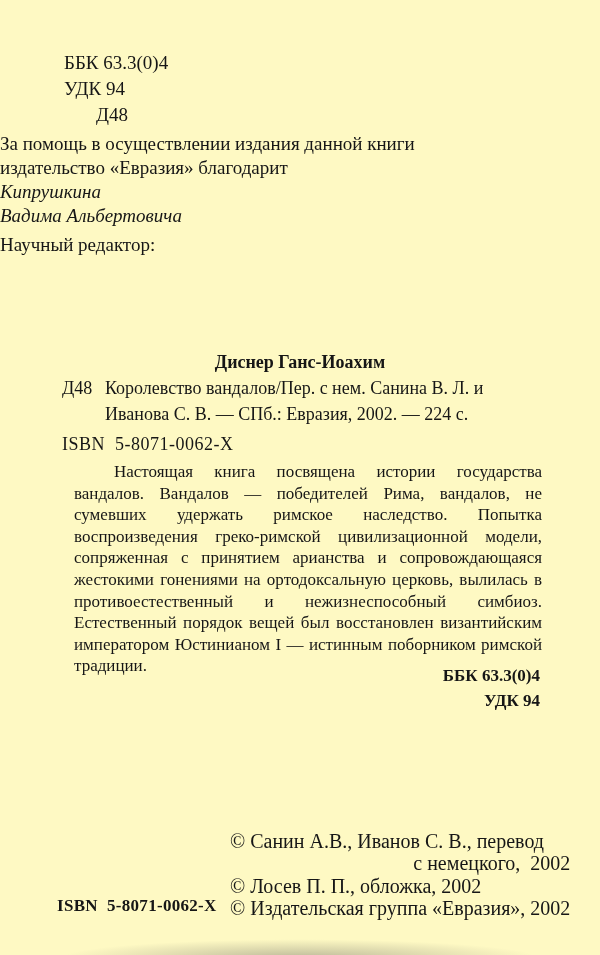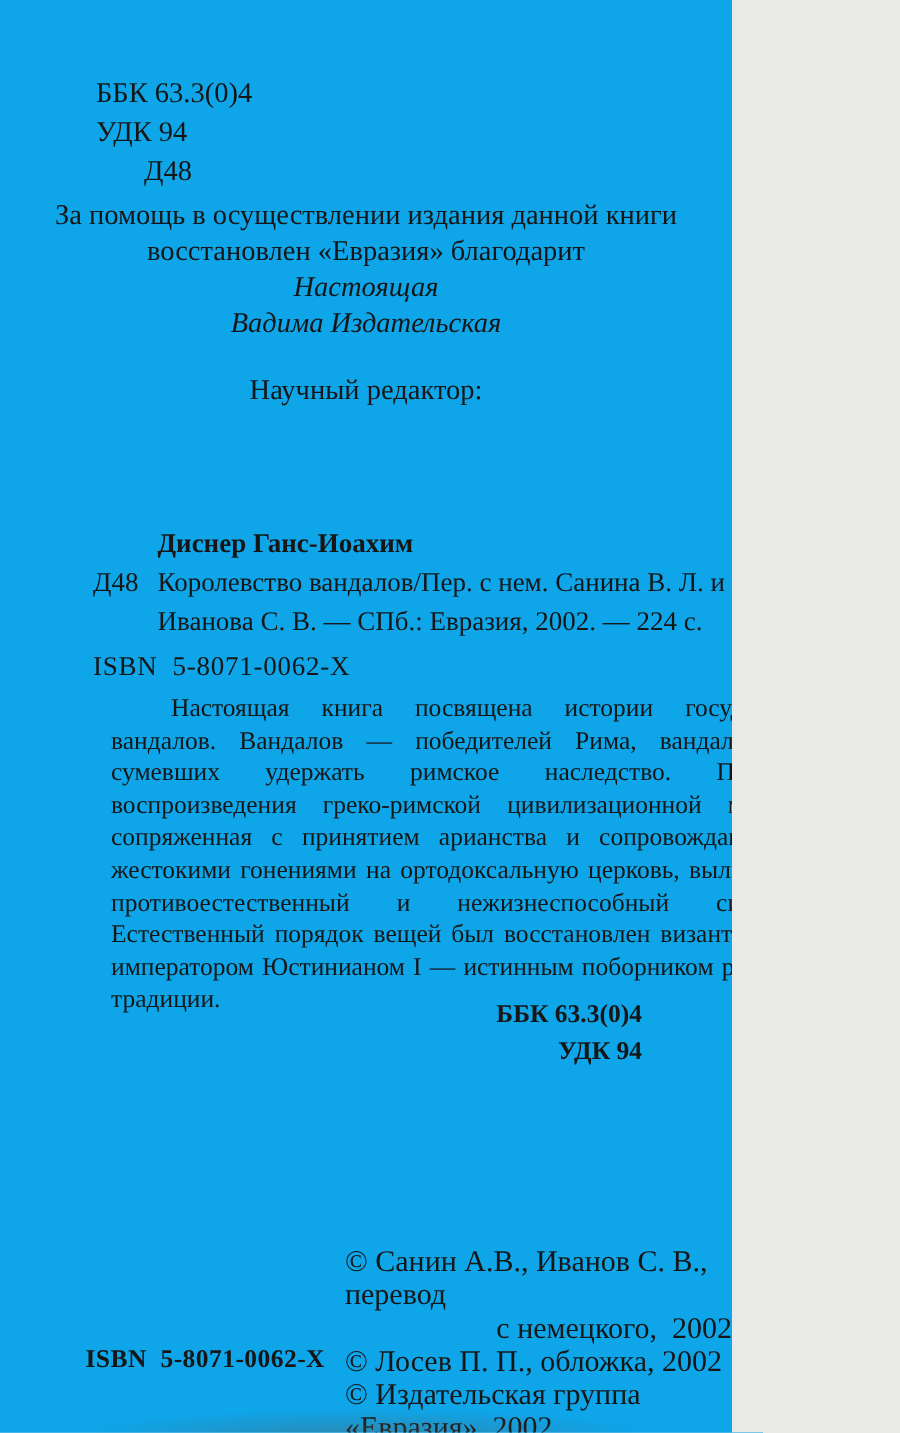--- a/index.html
+++ b/index.html
@@ -3,23 +3,23 @@
 <meta charset="utf-8">
 <style>
   * { margin: 0; padding: 0; box-sizing: border-box; }
   html, body { width: 600px; height: 955px; }
   body {
     font-family: "Liberation Serif", "DejaVu Serif", serif;
     background: #e9e9e7;
   }
   .page {
     position: relative;
-    width: 488px;
+    width: 600px;
     height: 955px;
-    background: #0ea5e9;
+    background: #fef9c3;
     color: #161616;
     overflow: hidden;
   }
   .pre { white-space: pre; }
   .italic { font-style: italic; }
 
   
   .top-codes {
     position: absolute;
     left: 64px;
@@ -28,39 +28,38 @@
     line-height: 26px;
   }
   .code-d48 { margin-left: 32px; }
 
   
   .ack {
     position: absolute;
     left: 0;
     right: 0;
     top: 132px;
-    text-align: center;
     font-size: 19px;
     line-height: 24px;
   }
   .ack .italic { font-size: 19px; }
-  .editor-label { margin-top: 21px; }
+  .editor-label { margin-top: 5px; }
 
   
   .catalog {
     position: absolute;
     left: 0;
     right: 0;
     top: 349px;
     font-size: 18px;
     line-height: 26px;
   }
   .catalog .author {
     font-weight: bold;
-    margin-left: 105px;
+    text-align: center;
   }
   .entry-row { display: flex; }
   .entry-code {
     width: 43px;
     margin-left: 62px;
     flex: 0 0 auto;
   }
   .entry-text { flex: 1 1 auto; }
   .isbn-mid {
     margin-left: 62px;
@@ -128,23 +127,23 @@
 <div class="page">
 
   <div class="top-codes">
     <div>ББК 63.3(0)4</div>
     <div>УДК 94</div>
     <div class="code-d48">Д48</div>
   </div>
 
   <div class="ack">
     <div>За помощь в осуществлении издания данной книги</div>
-    <div>восстановлен «Евразия» благодарит</div>
-    <div class="italic">Настоящая</div>
-    <div class="italic">Вадима Издательская</div>
+    <div>издательство «Евразия» благодарит</div>
+    <div class="italic">Кипрушкина</div>
+    <div class="italic">Вадима Альбертовича</div>
     <div class="editor-label">Научный редактор:</div>
   </div>
 
   <div class="catalog">
     <div class="author">Диснер Ганс-Иоахим</div>
     <div class="entry-row">
       <div class="entry-code">Д48</div>
       <div class="entry-text">
         <div>Королевство вандалов/Пер. с нем. Санина В. Л. и</div>
         <div>Иванова С. В. — СПб.: Евразия, 2002. — 224 с.</div>

